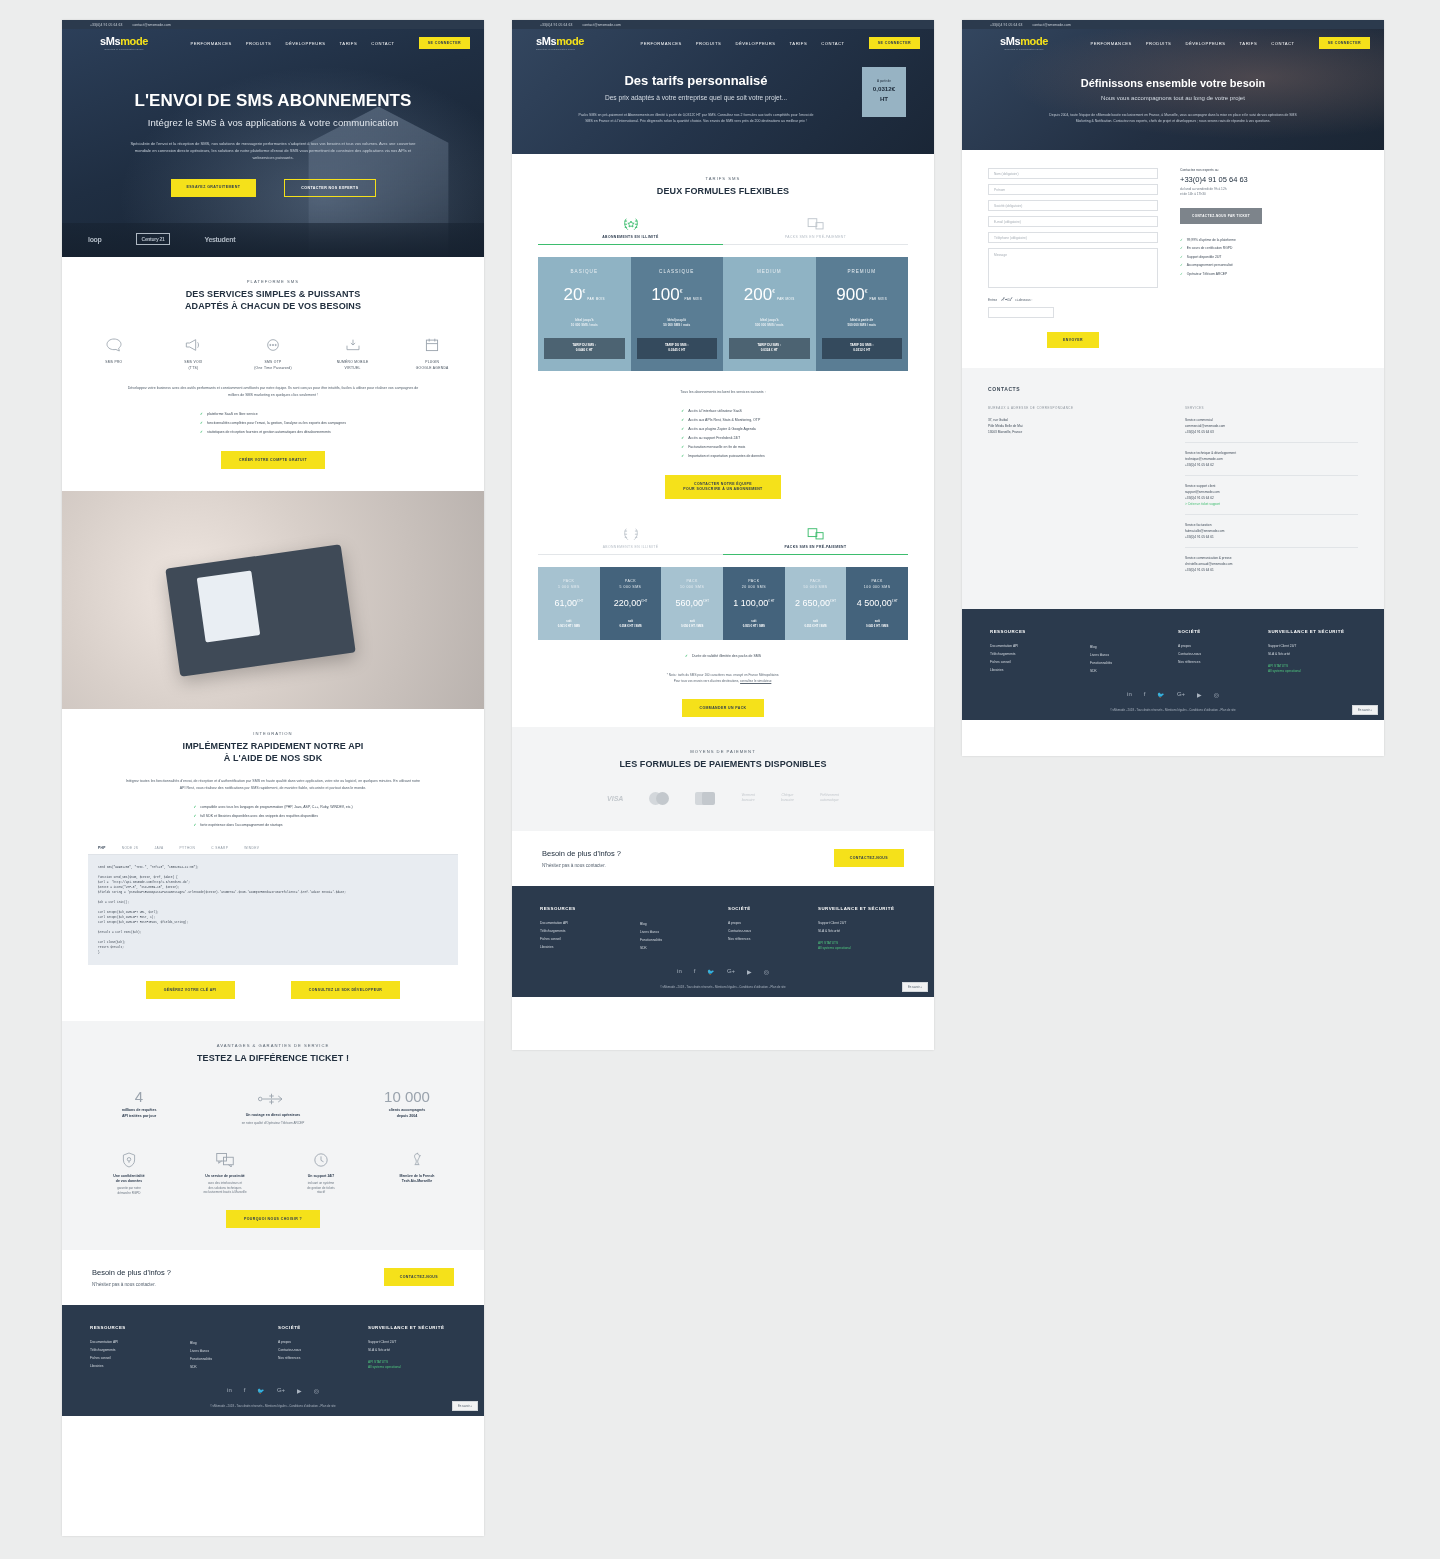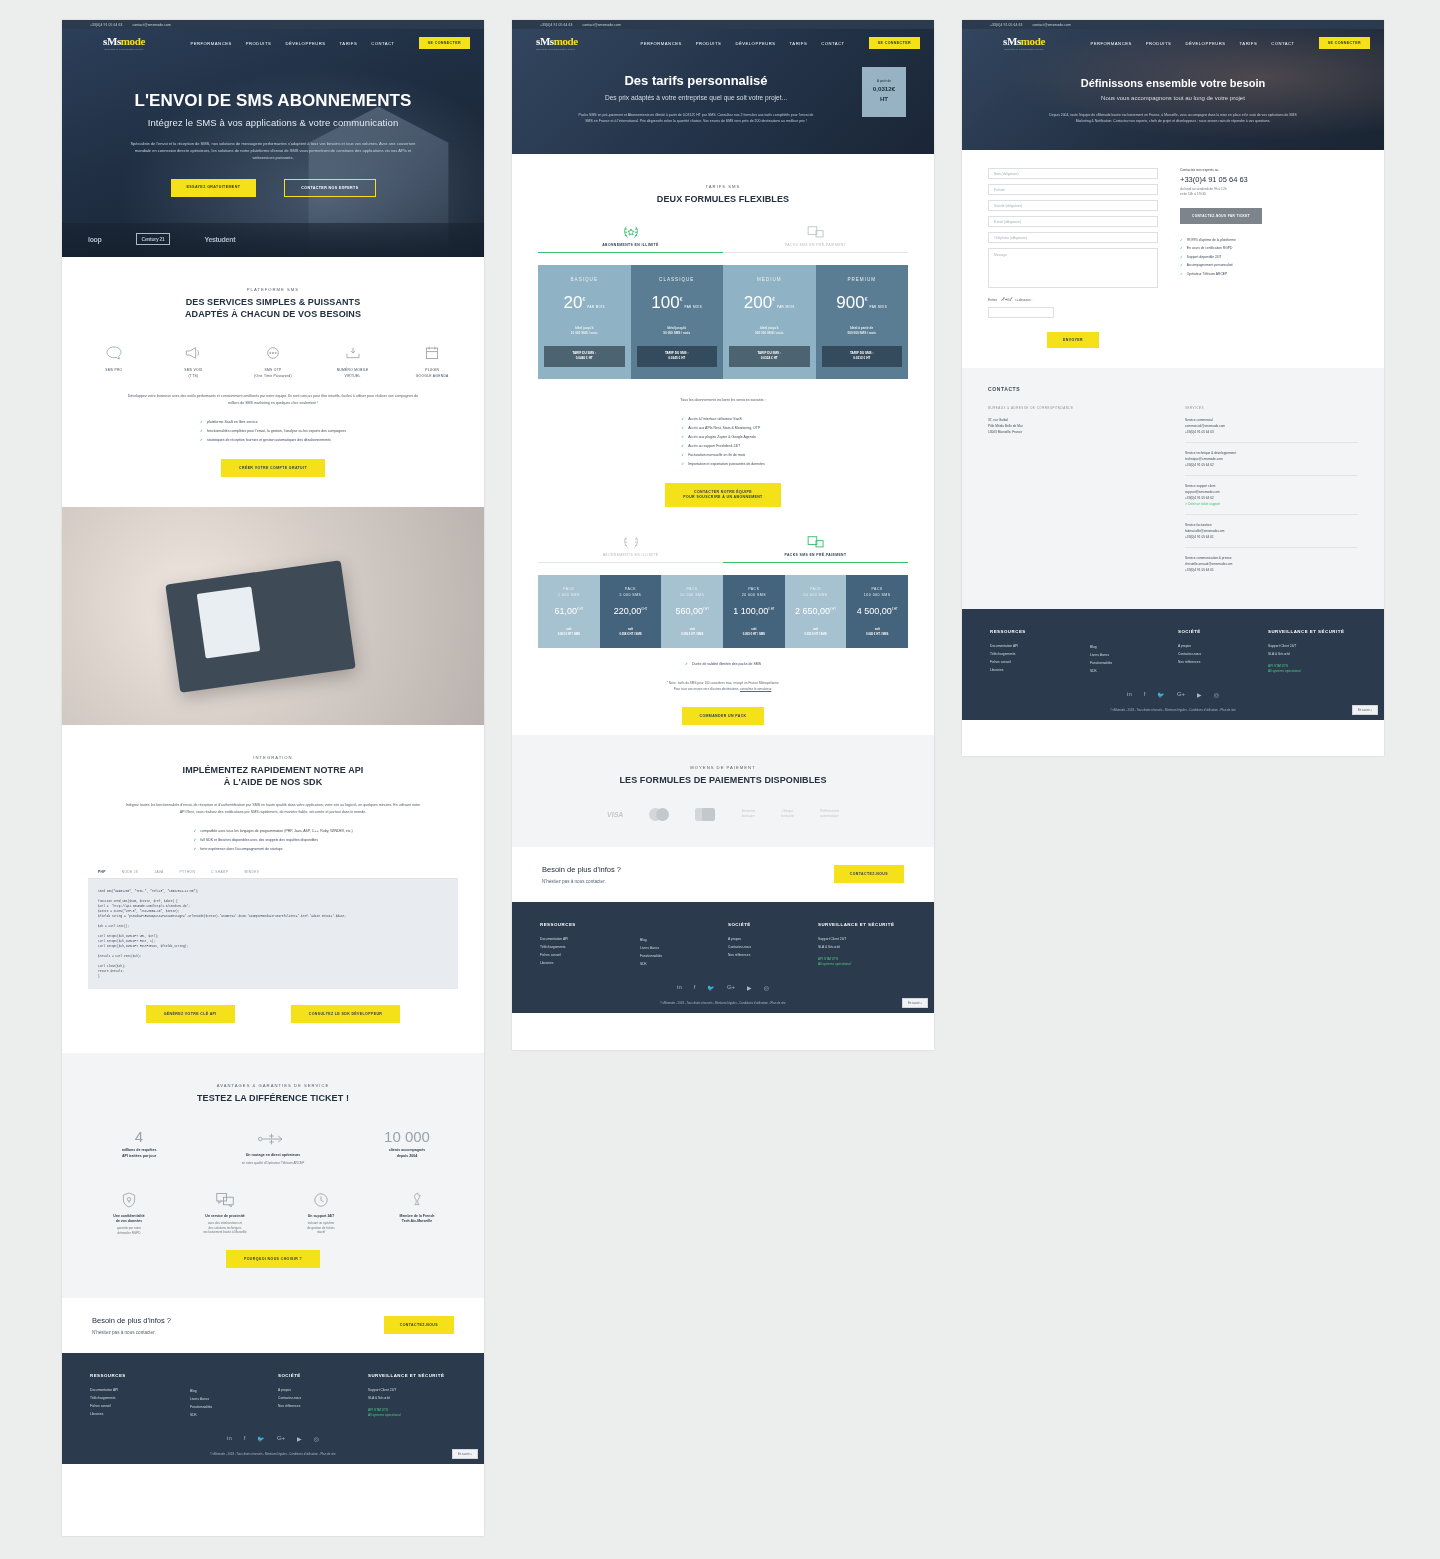--- a/index.html
+++ b/index.html
@@ -13,21 +13,21 @@
   .page { position: absolute; background: #fff; box-shadow: 0 0 2px rgba(0,0,0,.12); overflow: hidden; }
   #page-home { left: 62px; top: 20px; width: 422px; height: 1516px; }
   #page-pricing { left: 512px; top: 20px; width: 422px; height: 1030px; }
   #page-contact { left: 962px; top: 20px; width: 422px; height: 736px; }
 
   
   .topbar { background: #2b3a4d; height: 9px; display: flex; align-items: center; padding-left: 28px; gap: 10px; }
   .topbar span { color: #cfd6de; font-size: 3.4px; letter-spacing: .1px; }
   .nav { height: 28px; display: flex; align-items: center; padding: 0 14px 0 24px; }
   .logo { display: flex; flex-direction: column; width: 76px; }
-  .logo-main { font-size: 11px; font-weight: bold; letter-spacing: -.4px; line-height: 11px; font-family: Liberation Serif, serif; }
+  .logo-main { font-size: 11px; font-weight: bold; letter-spacing: -.4px; line-height: 11px; }
   .logo-main .w { color: #fff; } .logo-main .y { color: #f5e11a; }
   .logo-sub { color: #9aa6b3; font-size: 2.2px; letter-spacing: .15px; margin-top: 1px; }
   .nav-links { margin-left: auto; display: flex; align-items: center; gap: 14px; }
   .nav-links a { color: #fff; font-size: 4.2px; letter-spacing: .5px; text-decoration: none; }
   .btn-login { background: #f5e11a; color: #2b3a4d; font-size: 3.6px; font-weight: bold;
     letter-spacing: .4px; padding: 4px 9px; margin-left: 10px; }
 
   
   .hero { position: relative; color: #fff; text-align: center; overflow: hidden; }
   .hero-bg { position: absolute; inset: 0;
@@ -44,21 +44,21 @@
   .hero p { font-size: 4px; line-height: 7px; color: #c8d1db; margin: 12px auto 0; max-width: 290px; }
   .hero-cta { margin-top: 18px; display: flex; justify-content: center; gap: 28px; }
   .cta-solid { background: #f5e11a; color: #2b3a4d; font-size: 3.6px; font-weight: bold; letter-spacing: .4px; padding: 6px 16px; }
   .cta-outline { border: 1px solid #f5e11a; color: #fff; font-size: 3.6px; font-weight: bold; letter-spacing: .4px; padding: 6px 16px; }
   .logos-strip { position: relative; display: flex; align-items: center; gap: 34px; padding: 10px 26px 12px;
     background: linear-gradient(180deg, rgba(22,33,47,.55), rgba(22,33,47,.95)); }
   .client-logo { color: #c9d2dc; font-size: 7px; font-weight: bold; opacity: .85; letter-spacing: -.3px; }
   .client-logo.boxed { border: 1px solid #c9d2dc; padding: 2px 5px; font-size: 5px; }
 
   
-  .sec { padding: 30px 26px; text-align: center; }
+  .sec { padding: 22px 26px; text-align: center; }
   .sec.grey { background: #f3f4f5; }
   .eyebrow { font-size: 4.2px; letter-spacing: 1px; color: #55616e; }
   .sec h3 { font-size: 9px; font-weight: bold; color: #22303f; line-height: 12px; margin-top: 4px; letter-spacing: .1px; }
   .body-txt { font-size: 3.6px; line-height: 6.5px; color: #4d5a67; max-width: 300px; margin: 14px auto 0; }
   .check-list { margin: 12px auto 0; display: inline-block; text-align: left; }
   .check-list li { list-style: none; font-size: 3.5px; color: #3e4a57; line-height: 9px; white-space: nowrap; }
   .check-list li::before { content: "✓"; color: #3dbd6e; font-weight: bold; margin-right: 4px; }
   .btn-yellow { display: inline-block; background: #f5e11a; color: #2b3a4d; font-size: 3.5px;
     font-weight: bold; letter-spacing: .4px; padding: 7px 18px; margin-top: 14px; }
 

